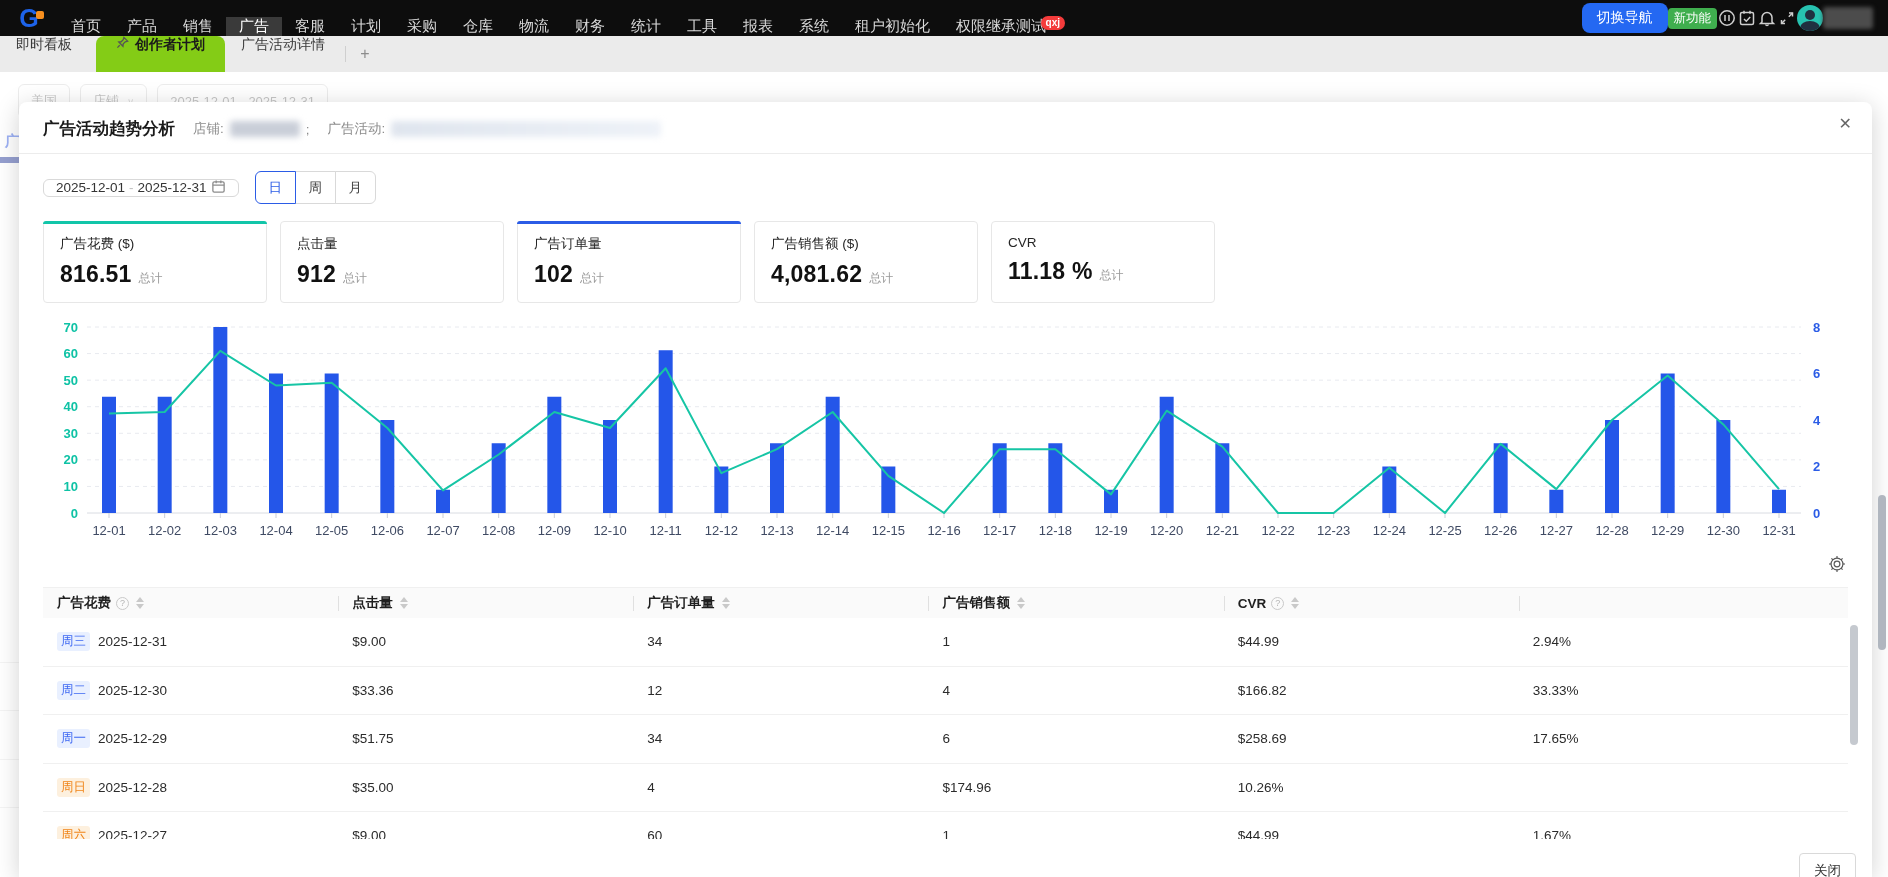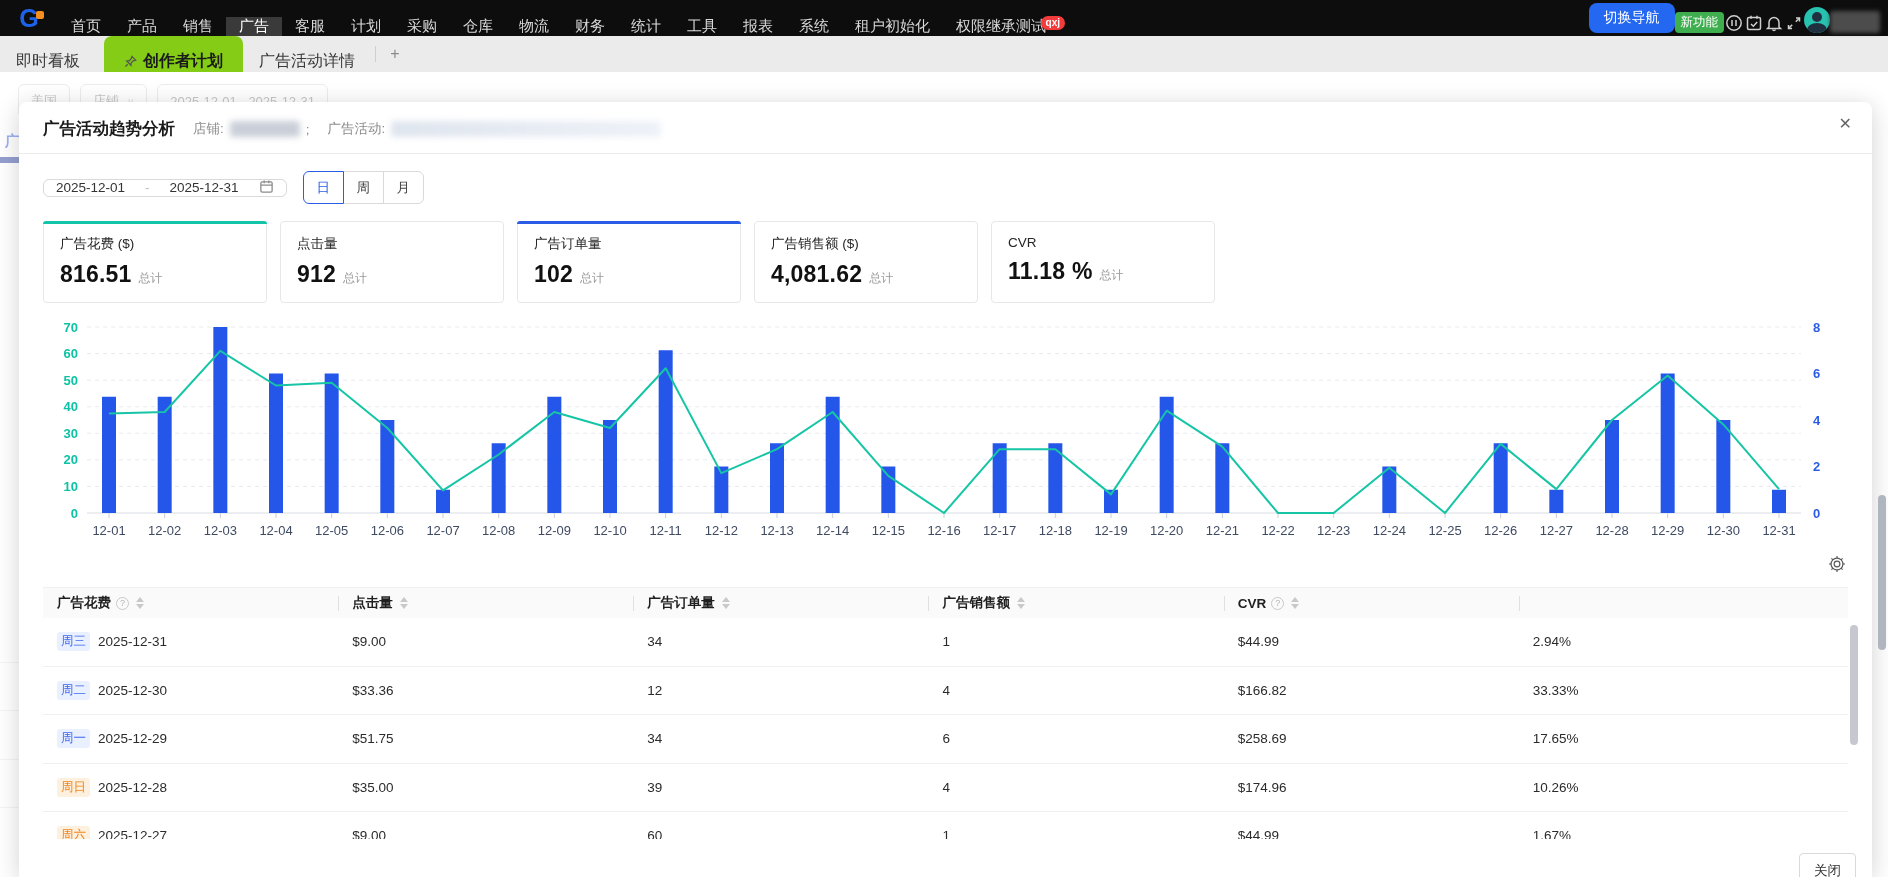--- a/index.html
+++ b/index.html
@@ -8,33 +8,33 @@
 
   
   .topnav{height:36px;background:#0d0d0d;display:flex;align-items:center;color:#dcdcdc;position:relative;z-index:30;}
   .logo{width:58px;display:flex;justify-content:center;align-items:center;position:relative;cursor:pointer;}
   .logo .g{font-size:25px;font-weight:800;color:#1d63ea;line-height:1;}
   .logo .accent{position:absolute;top:5px;right:14px;width:8px;height:8px;background:#f78f1e;border-radius:2px;}
   .nav-items{display:flex;align-items:flex-end;height:36px;}
   .nav-item{padding:0 13px;display:flex;align-items:center;font-size:15px;color:#d9d9d9;cursor:pointer;position:relative;white-space:nowrap;}
   .nav-item.active{background:#3a3a3a;color:#fff;}
   .nav-badge{position:absolute;top:-1px;right:-6px;background:#f43b3b;color:#fff;font-size:10px;line-height:14px;padding:0 5px;border-radius:8px;font-weight:bold;}
-  .nav-right{margin-left:auto;display:flex;align-items:flex-end;padding-right:8px;}
+  .nav-right{margin-left:auto;display:flex;align-items:center;padding-right:15px;}
   .btn-switch{background:#2468f2;color:#fff;height:30px;padding:0 15px;border-radius:8px;font-size:14px;display:flex;align-items:center;cursor:pointer;}
   .badge-new{background:#3fae4e;color:#fff;font-size:12.5px;height:21px;padding:0 6px;border-radius:4px;display:flex;align-items:center;cursor:pointer;}
   .icon-btn{width:20px;height:20px;display:flex;align-items:center;justify-content:center;cursor:pointer;}
   .icon-btn svg{stroke:#cfcfcf;fill:none;stroke-width:1.5;}
   .avatar{width:26px;height:26px;border-radius:50%;background:#27c2b0;overflow:hidden;position:relative;cursor:pointer;}
   .avatar .head{position:absolute;top:5px;left:8px;width:10px;height:10px;border-radius:50%;background:#203040;}
   .avatar .body{position:absolute;top:16px;left:3px;width:20px;height:14px;border-radius:50% 50% 0 0;background:#203040;}
   .user-blur{width:50px;height:22px;border-radius:3px;background:#4c4c4c;filter:blur(2px);}
 
   
   .tabbar{height:36px;background:#ebebeb;display:flex;align-items:stretch;position:relative;z-index:29;}
-  .tab{display:flex;align-items:flex-end;padding:0 16px;font-size:16px;color:#3a3a3a;cursor:pointer;gap:6px;white-space:nowrap;}
+  .tab{display:flex;align-items:flex-start;padding:0 16px;font-size:14px;color:#3a3a3a;cursor:pointer;gap:6px;white-space:nowrap;}
   .tab.active{background:#84cc16;border-radius:8px 8px 0 0;font-weight:bold;color:#1a1a1a;margin-left:8px;padding:0 20px;}
   .tab-divider{width:1px;height:16px;background:#cfcfcf;align-self:center;margin:0 4px;}
   .tab-add{width:30px;display:flex;align-items:center;justify-content:center;color:#8c8c8c;font-size:16px;cursor:pointer;}
   .pin-icon svg{stroke:#555;fill:none;stroke-width:1.4;}
 
   
   .under{position:absolute;top:72px;left:0;right:0;bottom:0;background:#fff;}
   .under-filters{position:absolute;top:12px;left:18px;display:flex;gap:10px;}
   .ubox{height:34px;border:1px solid #d9d9d9;border-radius:6px;background:#fff;display:flex;align-items:center;gap:8px;padding:0 12px;font-size:13px;color:#8c8c8c;white-space:nowrap;}
   .under-tab-char{position:absolute;top:60px;left:5px;color:#3a62e8;font-size:15px;font-weight:bold;}
@@ -48,21 +48,21 @@
   .m-header{display:flex;align-items:center;padding:16px 24px 13px;position:relative;}
   .m-title{font-size:16.5px;font-weight:bold;color:#1a1a1a;}
   .m-sub{margin-left:18px;color:#8c8c8c;font-size:13.5px;display:flex;align-items:center;gap:6px;}
   .blur-chip{height:16px;border-radius:3px;filter:blur(3px);}
   .blur-shop{width:70px;background:#c9ced8;}
   .blur-campaign{width:270px;background:linear-gradient(90deg,#dfe5ee,#eef2f8);}
   .m-close{position:absolute;right:20px;top:14px;color:#666;font-size:16px;cursor:pointer;line-height:1;}
   .m-divider{border-top:1px solid #ececec;}
 
   .controls{display:flex;align-items:center;gap:16px;padding:17px 24px 0;}
-  .date-range{height:18px;border:1px solid #d9d9d9;border-radius:6px;display:flex;align-items:center;gap:20px;padding:0 12px;font-size:13.5px;color:#333;cursor:pointer;}
+  .date-range{height:18px;border:1px solid #d9d9d9;border-radius:6px;display:flex;align-items:center;gap:4px;padding:0 12px;font-size:13.5px;color:#333;cursor:pointer;}
   .date-range .sep{color:#bfbfbf;}
   .cal-icon svg{stroke:#8c8c8c;fill:none;stroke-width:1.4;}
   .segmented{display:flex;}
   .seg-btn{min-width:41px;height:33px;border:1px solid #d9d9d9;background:#fff;display:flex;align-items:center;justify-content:center;font-size:13.5px;color:#444;cursor:pointer;margin-left:-1px;}
   .seg-btn:first-child{border-radius:6px 0 0 6px;margin-left:0;}
   .seg-btn:last-child{border-radius:0 6px 6px 0;}
   .seg-btn.active{border-color:#2b5ce6;color:#2b5ce6;position:relative;z-index:2;}
 
   .cards{display:flex;gap:13px;padding:17px 24px 0;}
   .card{width:224px;border:1px solid #e7e7e7;border-radius:4px;padding:13px 16px 14px;position:relative;cursor:pointer;background:#fff;}
@@ -524,23 +524,20 @@
         </div>
         <div class="trow">
           <div class="tcell">
             <span class="dow weekend">周日</span>
             <span>2025-12-28</span>
           </div>
           <div class="tcell">
             <span>$35.00</span>
           </div>
           <div class="tcell">
-            <span>39</span>
-          </div>
-          <div class="tcell">
             <span>4</span>
           </div>
           <div class="tcell">
             <span>$174.96</span>
           </div>
           <div class="tcell">
             <span>10.26%</span>
           </div>
           <div class="tcell"></div>
         </div>

